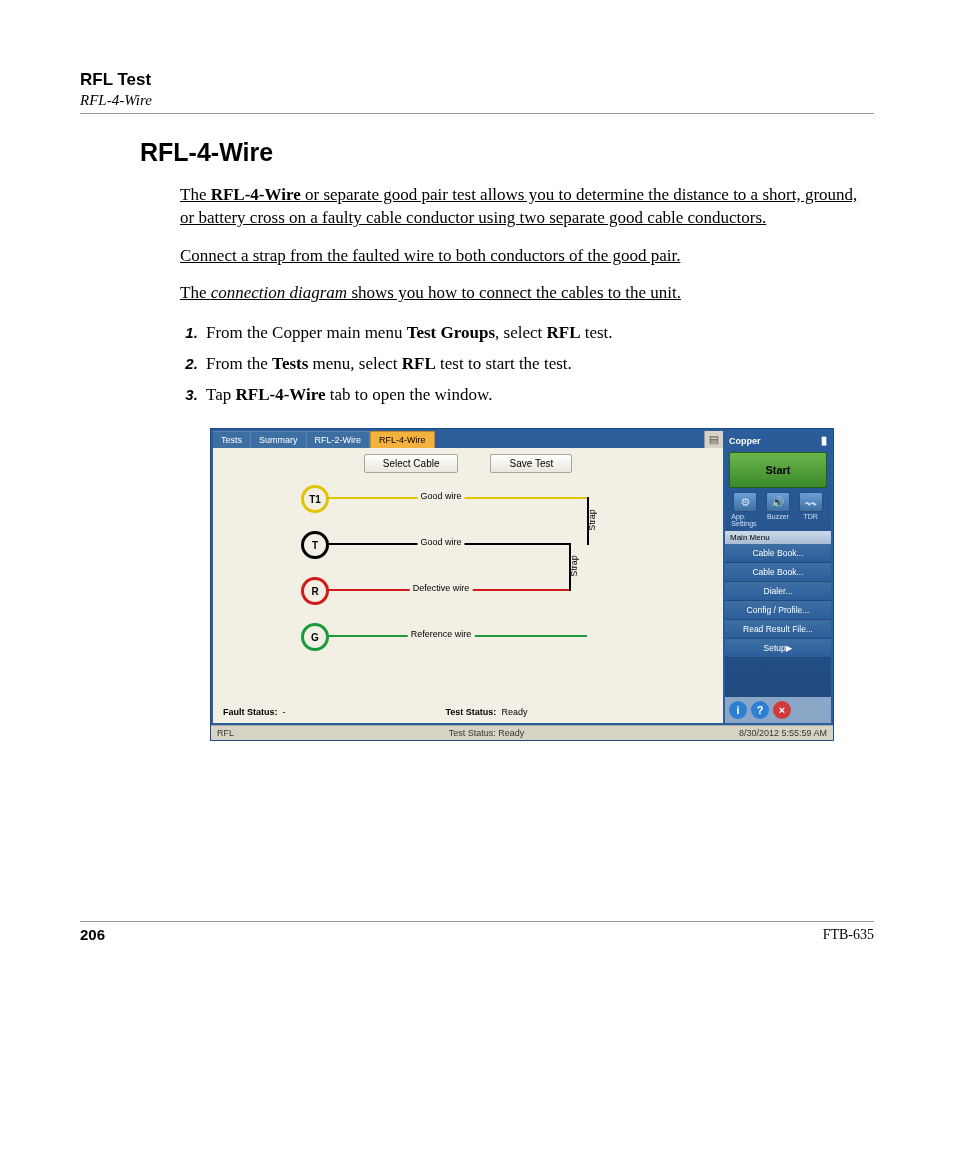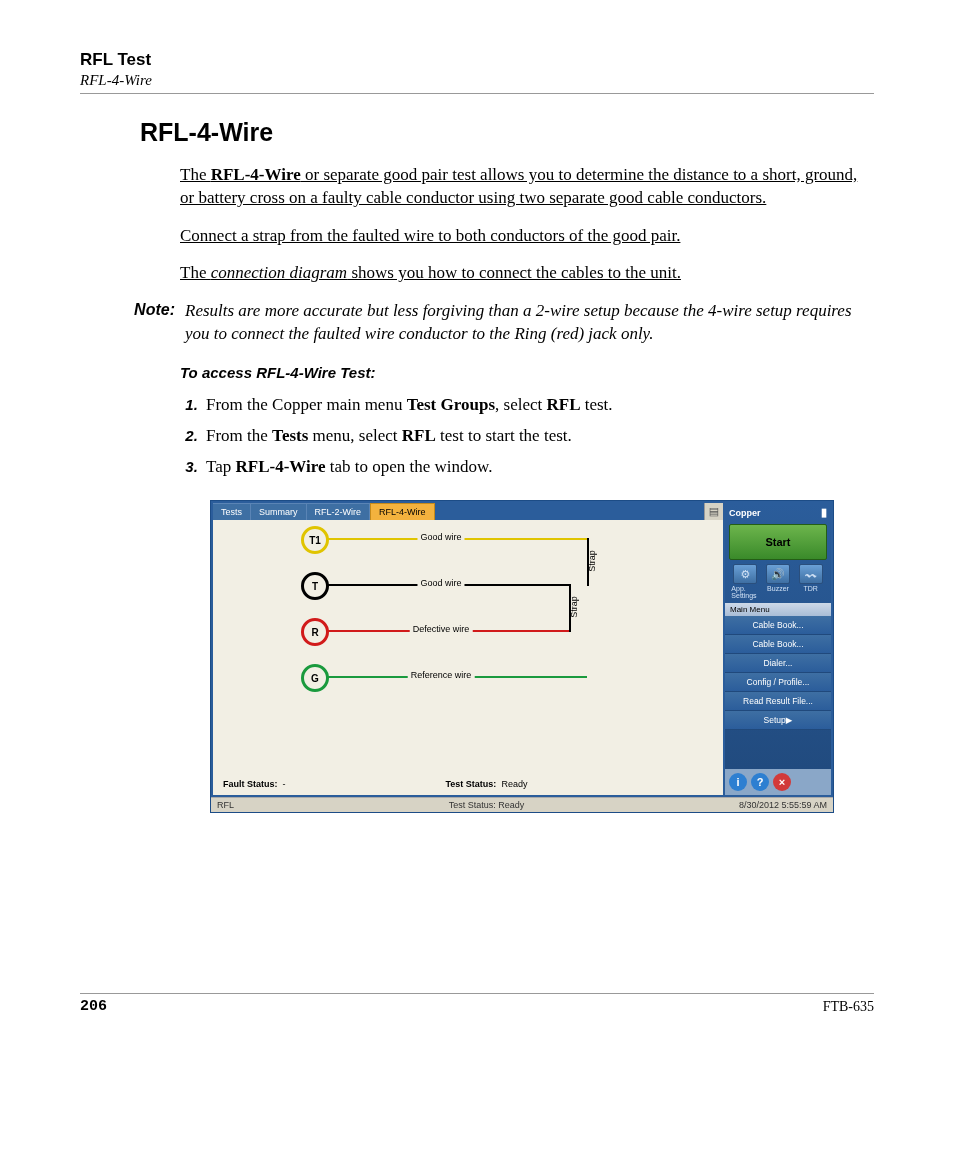--- a/index.html
+++ b/index.html
@@ -11,20 +11,21 @@
     width: 954px;
   }
   .page {
     padding: 50px 80px 40px 80px;
     box-sizing: border-box;
   }
   .header {
     border-bottom: 1px solid #999;
     padding-bottom: 4px;
     margin-bottom: 24px;
+    margin-top: 20px;
   }
   .header-title {
     font-family: Verdana, Arial, sans-serif;
     font-weight: bold;
     font-size: 17px;
     margin: 0;
   }
   .header-sub {
     font-style: italic;
     font-size: 15px;
@@ -85,21 +86,21 @@
   }
   .footer {
     display: flex;
     justify-content: space-between;
     align-items: flex-end;
     border-top: 1px solid #999;
     margin-top: 180px;
     padding-top: 4px;
   }
   .page-num {
-    font-family: Liberation Mono, monospace;
+    font-family: Liberation Sans, sans-serif;
     font-weight: bold;
     font-size: 15px;
   }
   .model {
     font-size: 14px;
   }
 
   
   .shot {
     margin-left: 130px;
@@ -276,26 +277,21 @@
   <h2 class="main-heading">RFL-4-Wire</h2>
 
   <p class="body-text">
     <span>The </span><b>RFL-4-Wire</b><span> or separate good pair test allows you to determine the distance to a short, ground, or battery cross on a faulty cable conductor using two separate good cable conductors.</span>
   </p>
   <p class="body-text">Connect a strap from the faulted wire to both conductors of the good pair.</p>
   <p class="body-text">
     <span>The </span><i>connection diagram</i><span> shows you how to connect the cables to the unit.</span>
   </p>
 
-  <div class="note-row">
-    <div class="note-label">Note:</div>
-    <div class="note-body">Results are more accurate but less forgiving than a 2-wire setup because the 4-wire setup requires you to connect the faulted wire conductor to the Ring (red) jack only.</div>
-  </div>
-
-  <div class="sub-heading">To access RFL-4-Wire Test:</div>
+
 
   <ol class="steps">
     <li>
       <span>From the Copper main menu </span><b>Test Groups</b><span>, select </span><b>RFL</b><span> test.</span>
     </li>
     <li>
       <span>From the </span><b>Tests</b><span> menu, select </span><b>RFL</b><span> test to start the test.</span>
     </li>
     <li>
       <span>Tap </span><b>RFL-4-Wire</b><span> tab to open the window.</span>
@@ -307,20 +303,24 @@
       <div class="shot-main">
         <div class="tabbar">
           <div class="tab">Tests</div>
           <div class="tab">Summary</div>
           <div class="tab">RFL-2-Wire</div>
           <div class="tab active">RFL-4-Wire</div>
           <div class="tab-spacer"></div>
           <div class="tab-icon-btn">▤</div>
         </div>
         <div class="content">
+          <div class="btn-row">
+            <div class="app-btn">Select Cable</div>
+            <div class="app-btn">Save Test</div>
+          </div>
           <div class="wire-area">
 
             <div class="port" style="left:80px;top:0;border:3px solid #e0c400;">
                 <span>T1</span>
               </div>
             <div class="wire-line" style="left:106px;top:12px;width:260px;background:#e0c400;"></div>
             <div class="wire-label" style="left:220px;top:6px;">Good wire</div>
 
             <div class="port" style="left:80px;top:46px;border:3px solid #000;">
                 <span>T</span>

